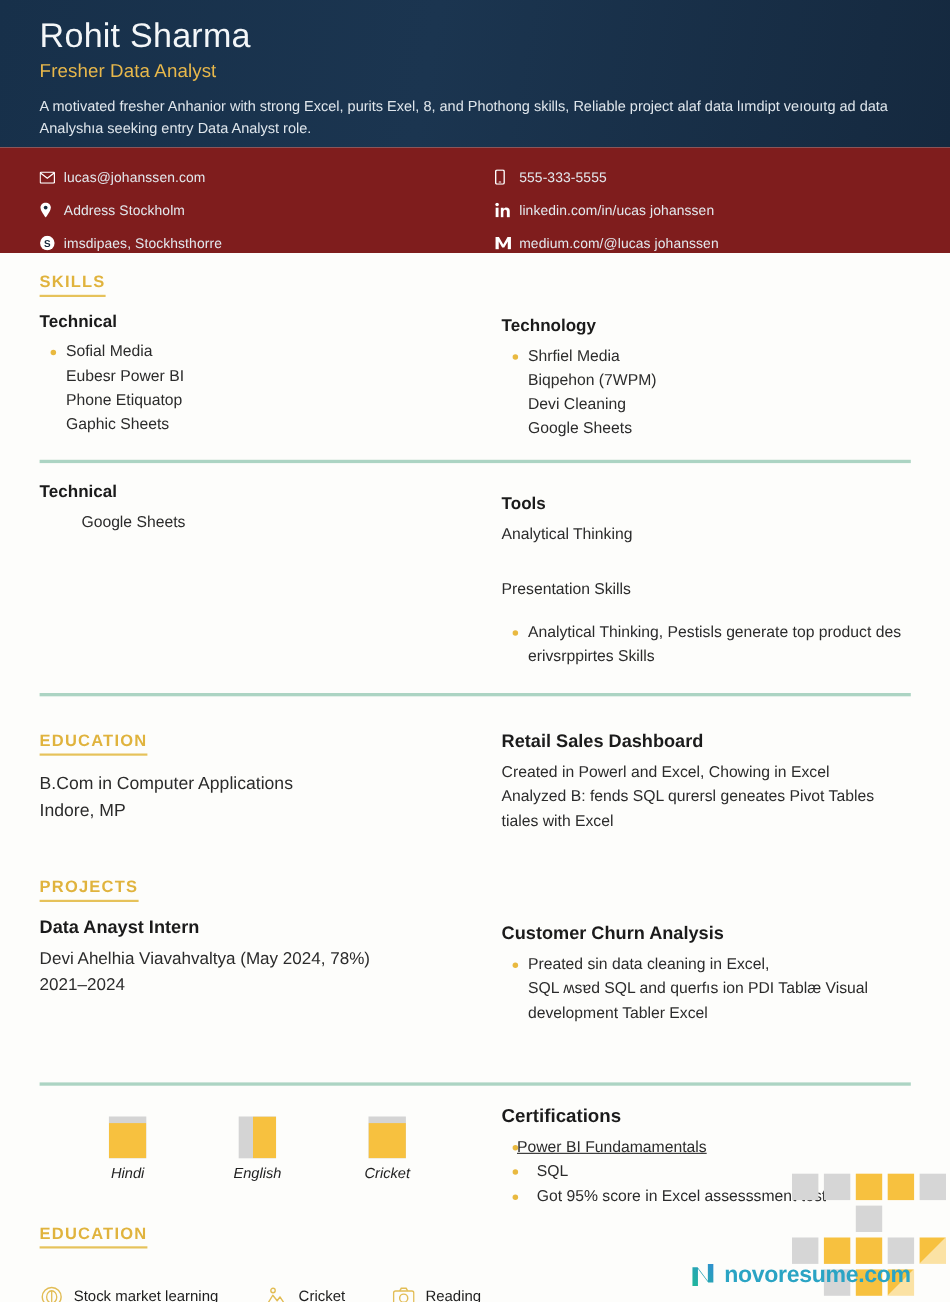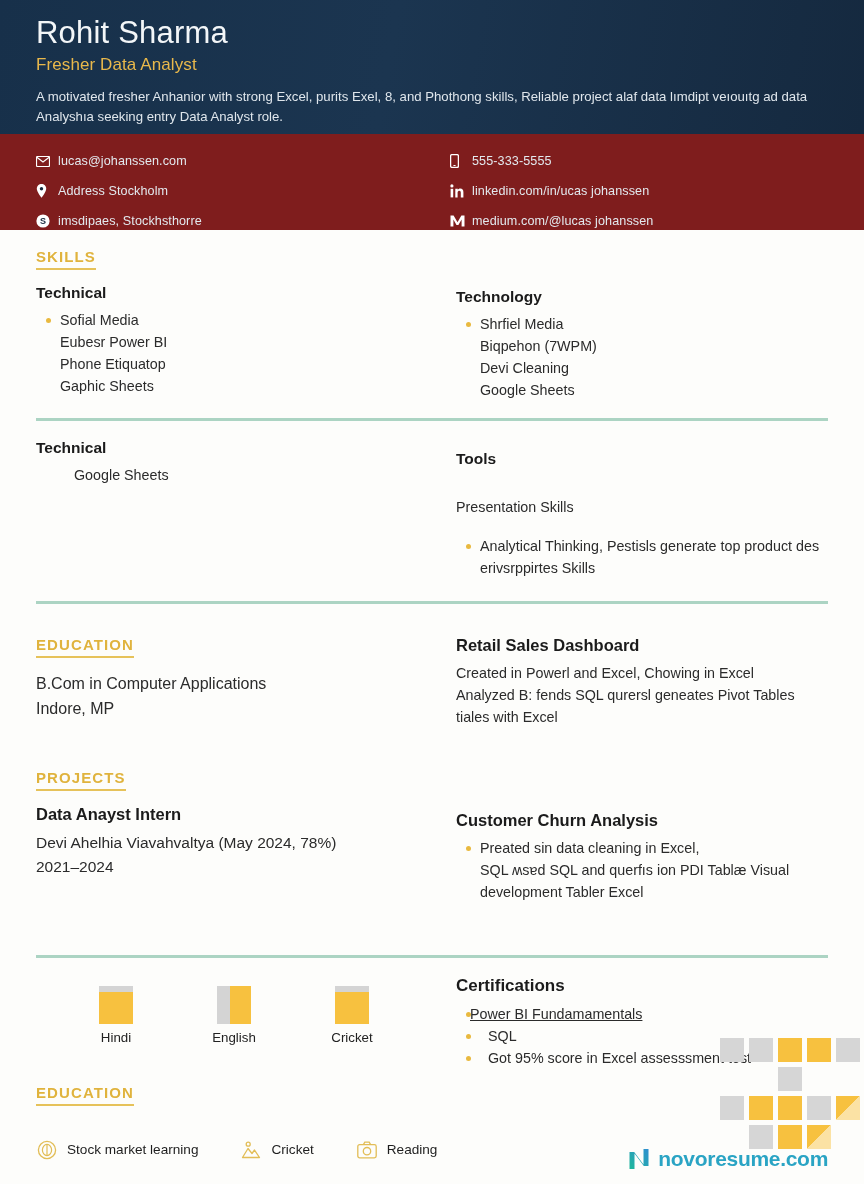--- a/index.html
+++ b/index.html
@@ -129,20 +129,21 @@
     margin: 16px 0 18px 0;
     opacity: .85;
   }
 
   
   .lang-row {
     display: flex;
     gap: 54px;
     padding-left: 48px;
     padding-top: 10px;
+    font-style: italic;
   }
   .lang-item { text-align: center; width: 64px; }
   .lang-bar {
     width: 34px; height: 38px;
     margin: 0 auto 6px auto;
     background: #d4d4d4;
     position: relative;
     overflow: hidden;
   }
   .lang-bar .fill {
@@ -288,20 +289,21 @@
     <div class="divider"></div>
 
     <div class="cols">
       <div class="col-l">
         <div class="sub-head">Technical</div>
         <div class="sub-line" style="padding-left:38px;">Google Sheets</div>
       </div>
 
       <div class="col-r" style="padding-top:11px;">
         <div class="sub-head">Tools</div>
+        <div class="plain" style="margin-top:5px;">Analytical Thinking</div>
         <div class="plain" style="margin-top:28px;">Presentation Skills</div>
         <ul class="bl" style="margin-top:17px;">
           <li class="bullet">Analytical Thinking, Pestisls generate top product des erivsrppirtes Skills</li>
         </ul>
       </div>
     </div>
 
     <div class="divider" style="margin-top:22px;"></div>
 
     <div class="cols" style="padding-top:14px;">

